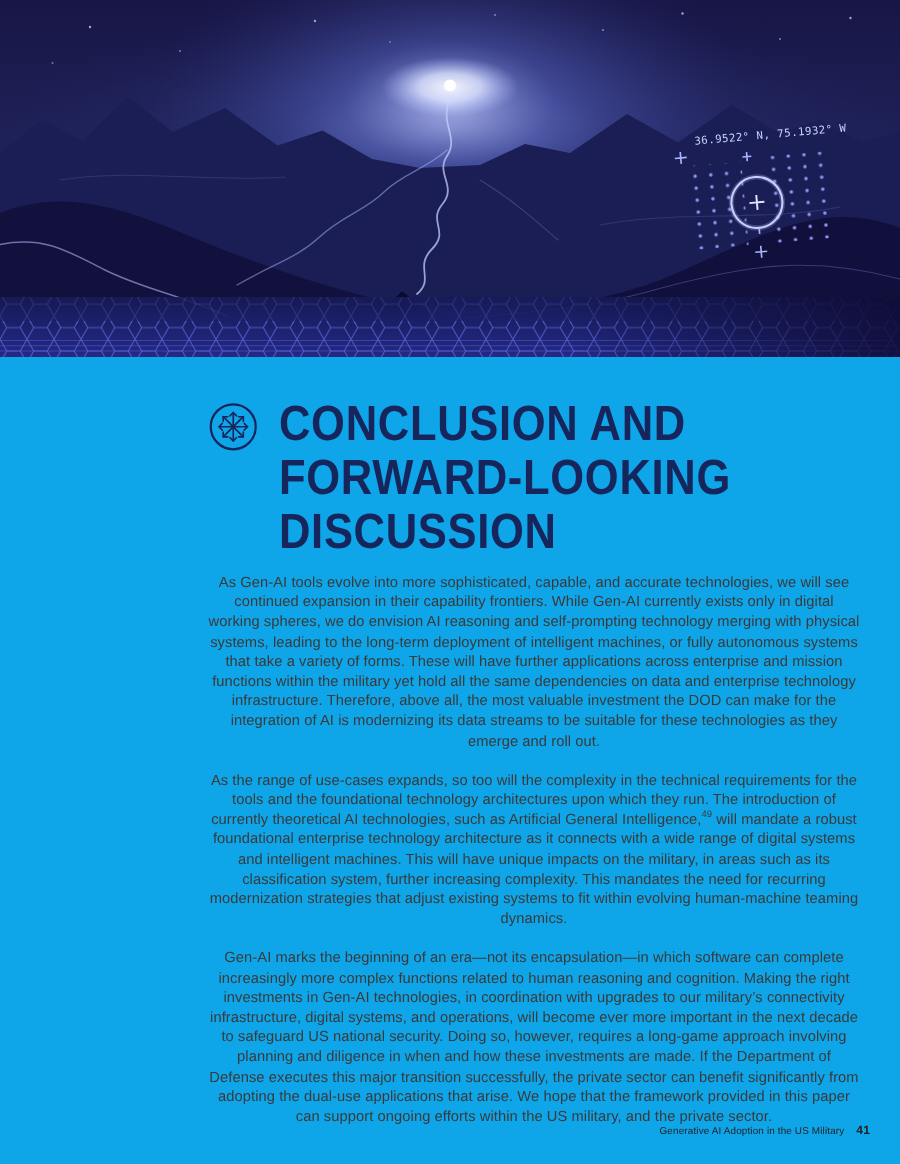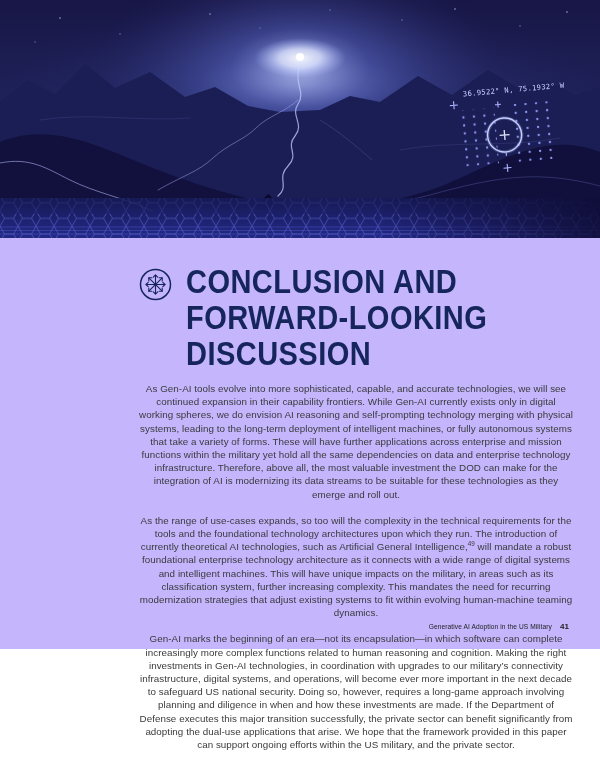--- a/index.html
+++ b/index.html
@@ -4,34 +4,34 @@
 <style>
   html,body{margin:0;padding:0;background:#ffffff;}
   .page{
     position:relative;width:600px;height:776px;background:#ffffff;overflow:hidden;
     font-family:"Liberation Sans",sans-serif;
   }
   
   .hero{position:absolute;top:0;left:0;width:600px;height:238px;overflow:hidden;}
   .hero svg{display:block;}
   
-  .content{position:absolute;top:238px;left:0;width:600px;height:411px;background:#c4b5fd;}
+  .content{position:absolute;top:238px;left:0;width:600px;height:538px;background:#0ea5e9;}
   .heading-row{display:flex;align-items:flex-start;gap:14px;padding:26px 0 0 139px;}
   .section-icon{flex:0 0 auto;width:33px;height:33px;margin-top:4px;}
   .title{
     margin:0;color:#16265c;font-weight:700;font-size:33px;line-height:36px;
     letter-spacing:.5px;transform:scaleX(.88);transform-origin:left top;white-space:nowrap;
   }
   .body-copy{padding:10px 0 0 139px;width:434px;}
   .body-copy p{
     margin:0 0 13px 0;font-size:9.8px;line-height:13.2px;color:#3a3a3a;letter-spacing:.05px;text-align:center;
   }
   sup.fn{vertical-align:super;font-size:6.3px;line-height:0;}
   .footer{
-    position:absolute;right:31px;bottom:18px;display:flex;align-items:baseline;
+    position:absolute;right:20px;bottom:18px;display:flex;align-items:baseline;
     font-size:6.6px;color:#222;letter-spacing:.1px;
   }
   .footer .pagenum{font-weight:700;font-size:8px;margin-left:8px;}
 </style>
 </head>
 <body>
 
 <div class="page">
 
   <div class="hero">

